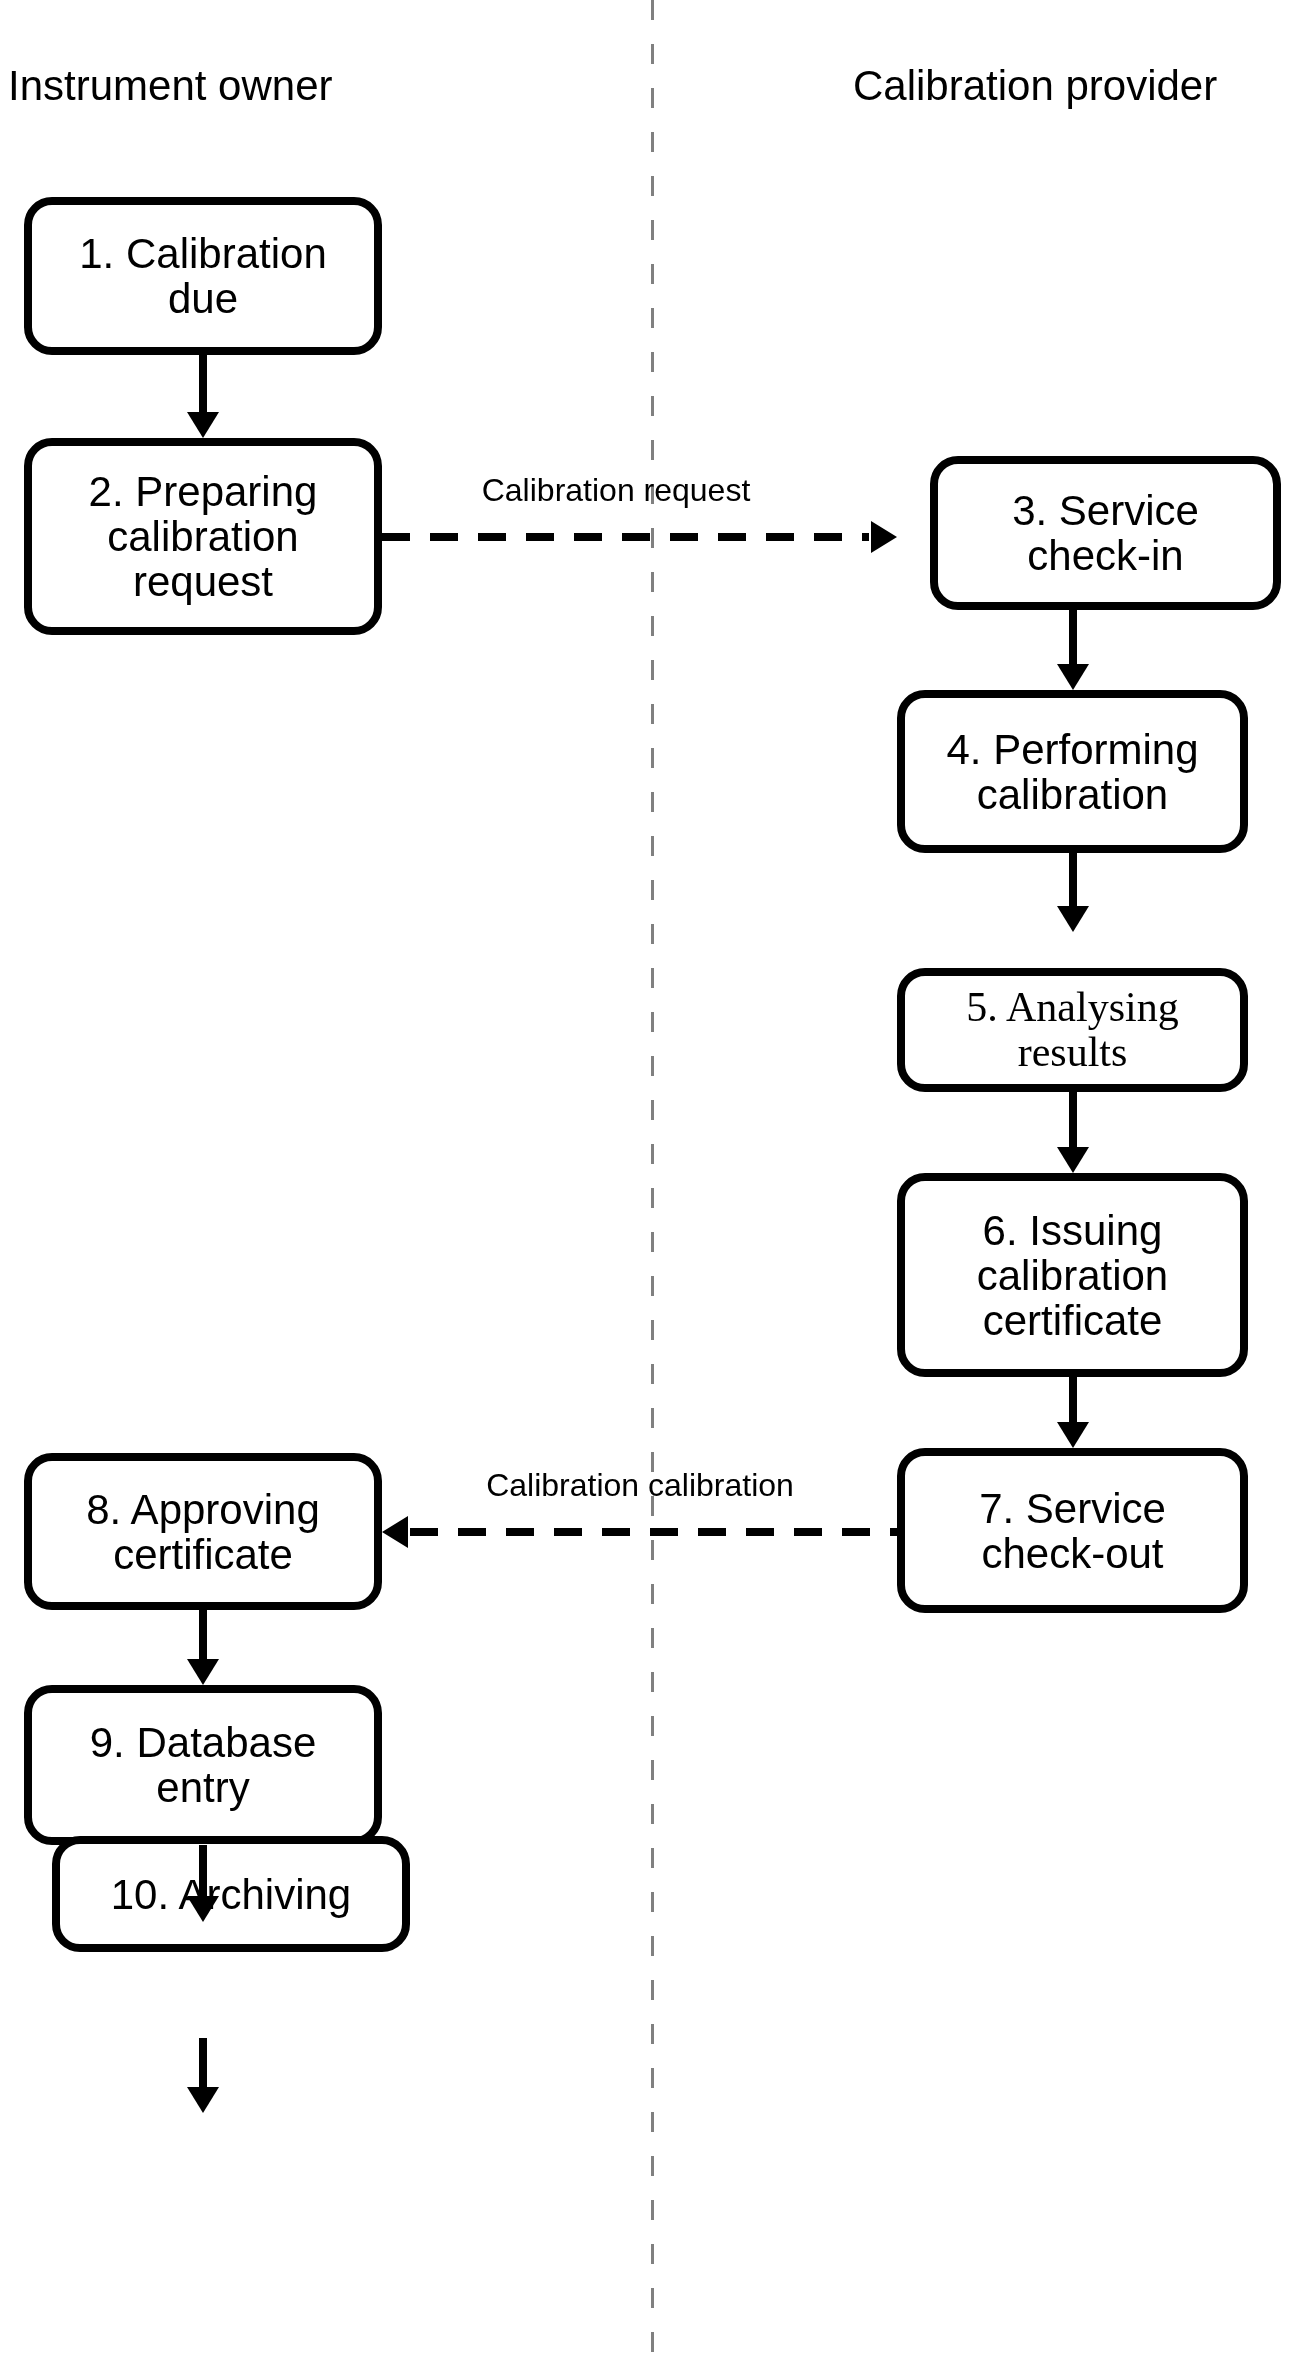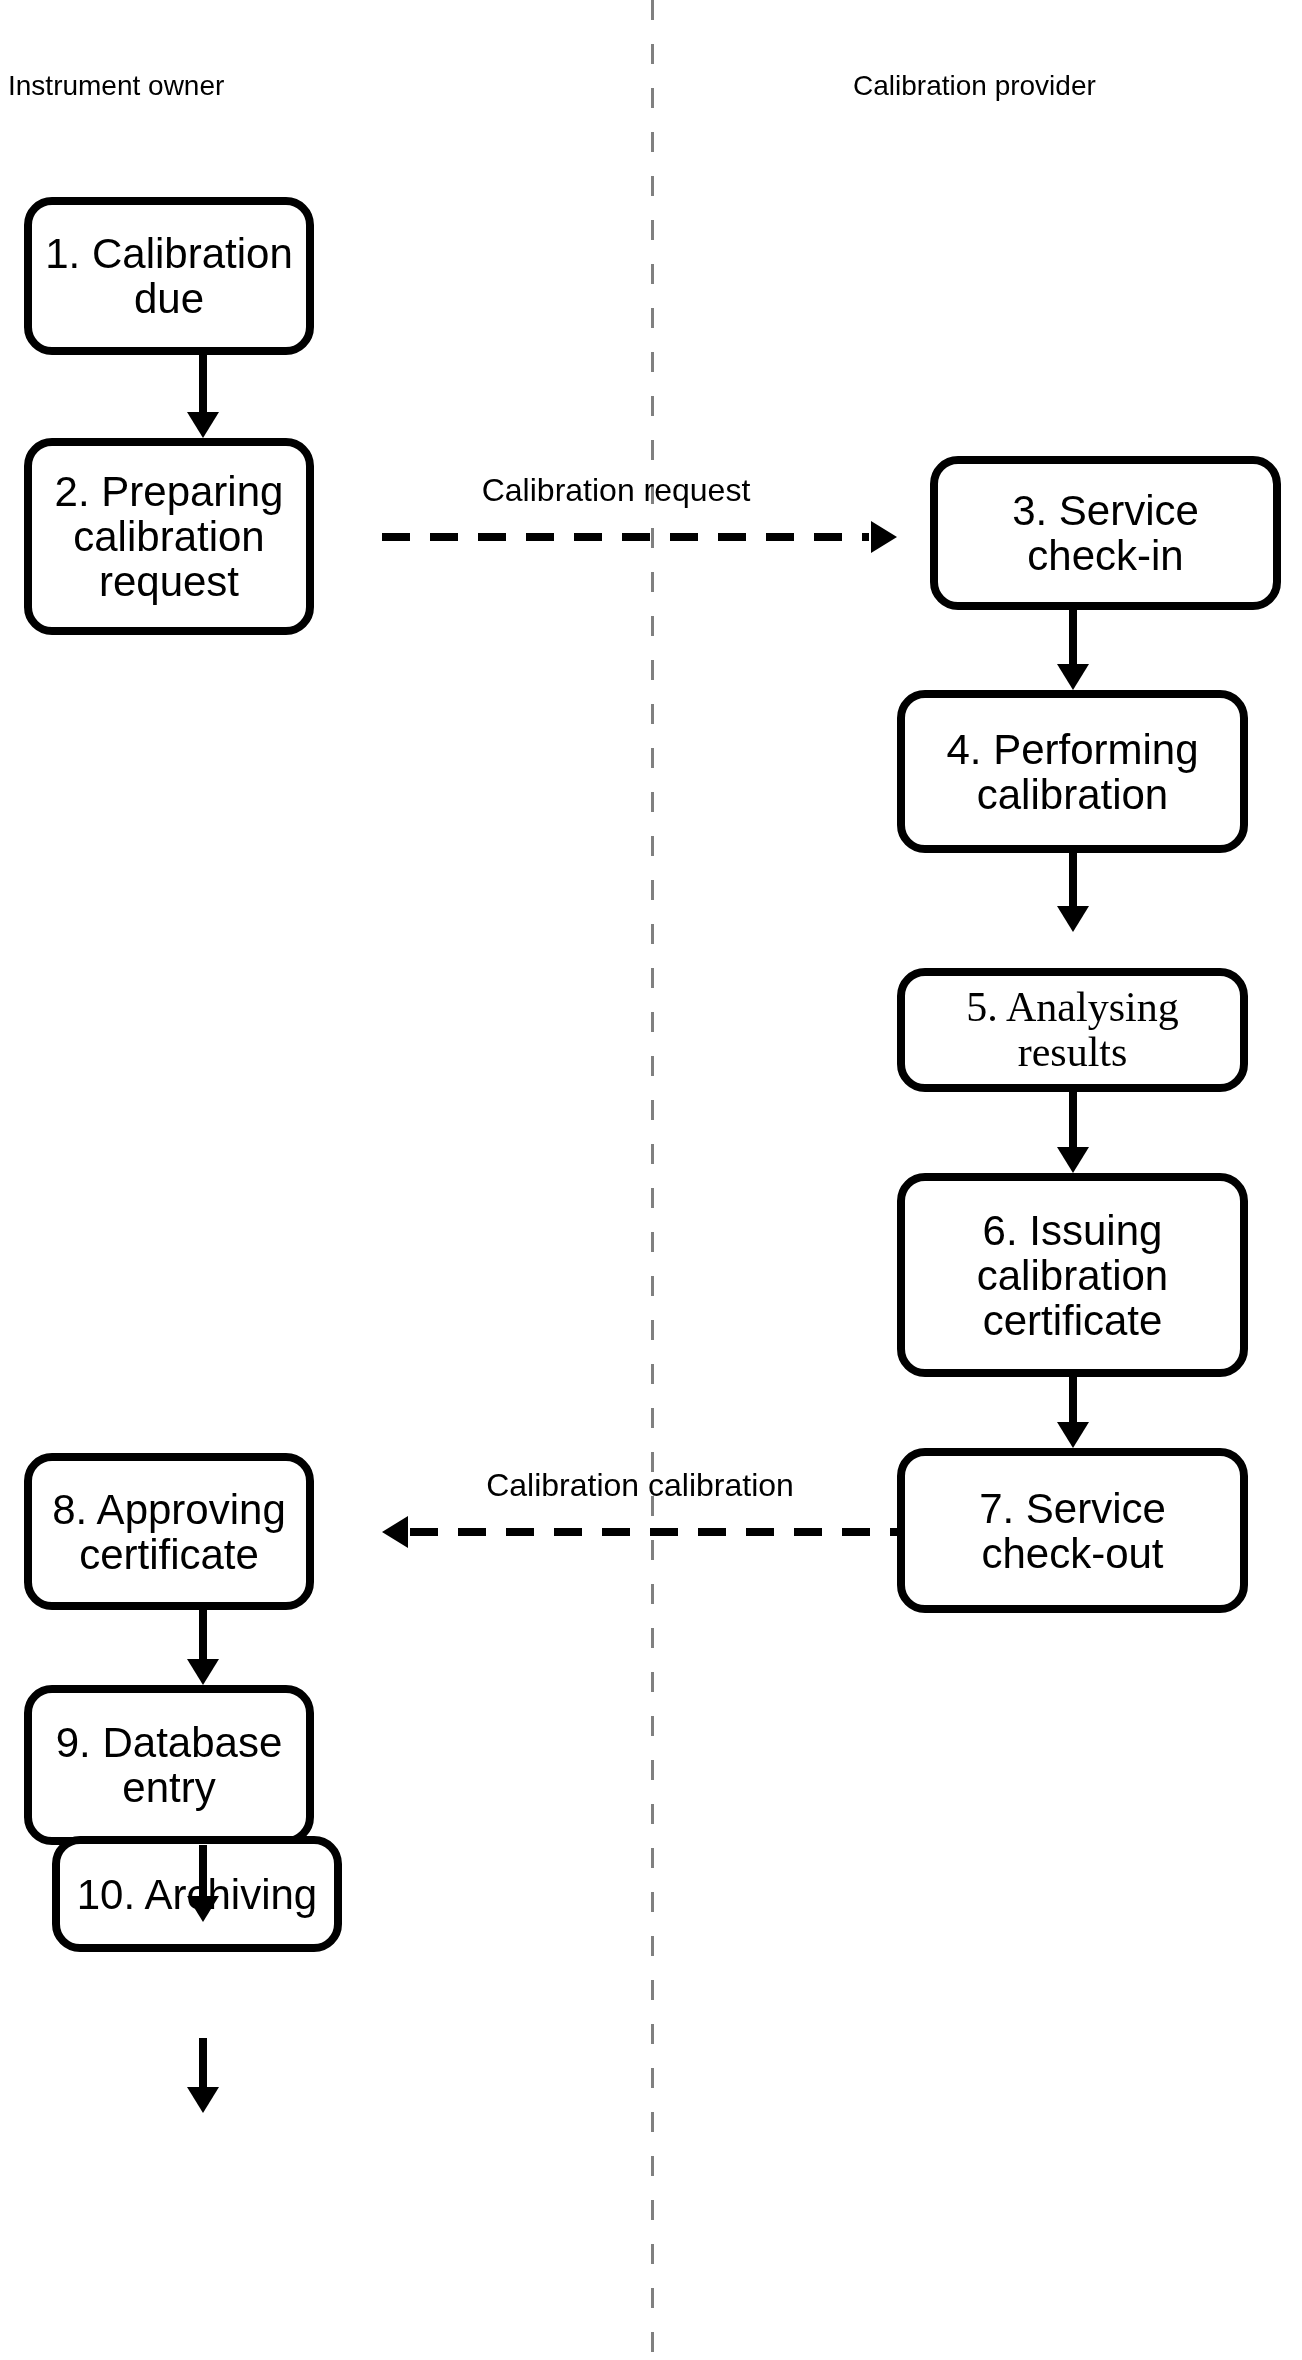--- a/index.html
+++ b/index.html
@@ -13,42 +13,42 @@
     overflow: hidden;
   }
   .lane-divider {
     position: absolute;
     left: 651px; top: 0; width: 3px; height: 2360px;
     background: repeating-linear-gradient(to bottom, #808080 0px, #808080 20px, transparent 20px, transparent 44px);
   }
   .lane-title {
     position: absolute;
     top: 62px;
-    font-size: 28px;
+    font-size: 42px;
     line-height: 48px;
     white-space: nowrap;
   }
   .lane-title.owner { left: 8px; }
   .lane-title.provider { left: 853px; }
 
   .node {
     position: absolute;
     box-sizing: border-box;
     background: #ffffff;
     border: 8px solid #000000;
     border-radius: 28px;
     display: flex;
     align-items: center;
     justify-content: center;
     text-align: center;
     font-size: 42px;
     line-height: 45px;
     white-space: pre-line;
   }
-  .col-left  { left: 24px;  width: 290px; }
+  .col-left  { left: 24px;  width: 358px; }
   .col-right { left: 897px; width: 351px; }
   .n1  { top: 197px;  height: 158px; }
   .n2  { top: 438px;  height: 197px; }
   .n3  { top: 456px;  height: 154px; margin-left: 33px; }
   .n4  { top: 690px;  height: 163px; }
   .n5  { top: 968px;  height: 124px; font-family: Liberation Serif, serif; }
   .n6  { top: 1173px; height: 204px; }
   .n7  { top: 1448px; height: 165px; }
   .n8  { top: 1453px; height: 157px; }
   .n9  { top: 1685px; height: 160px; }

